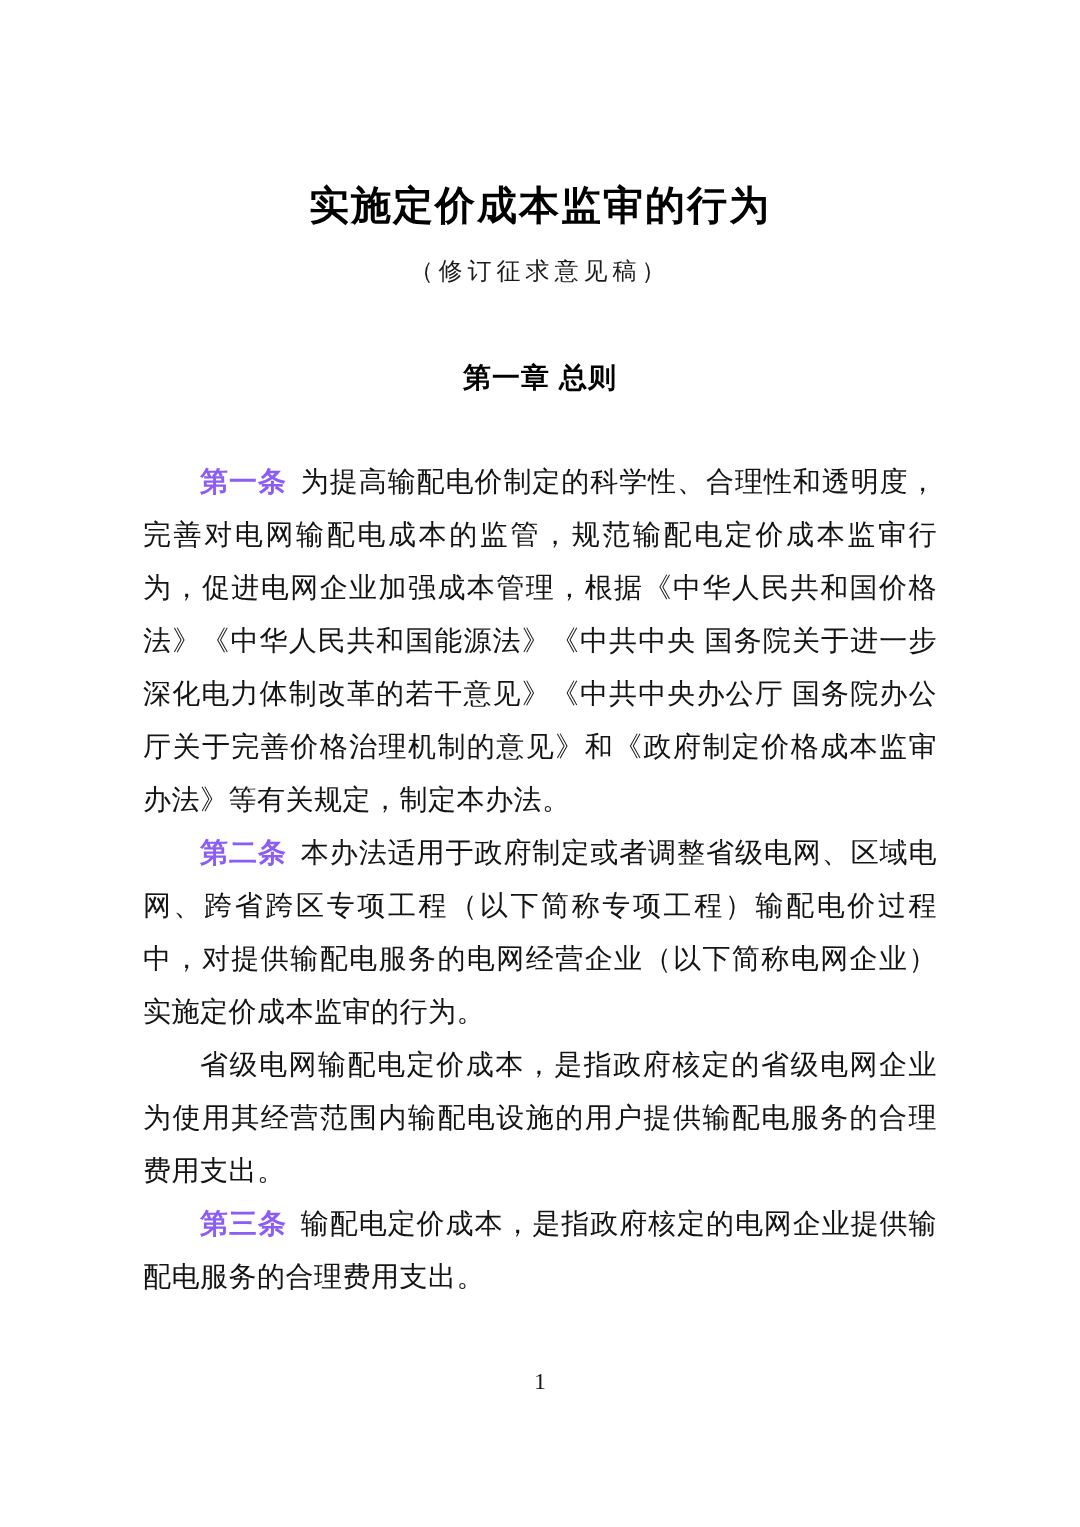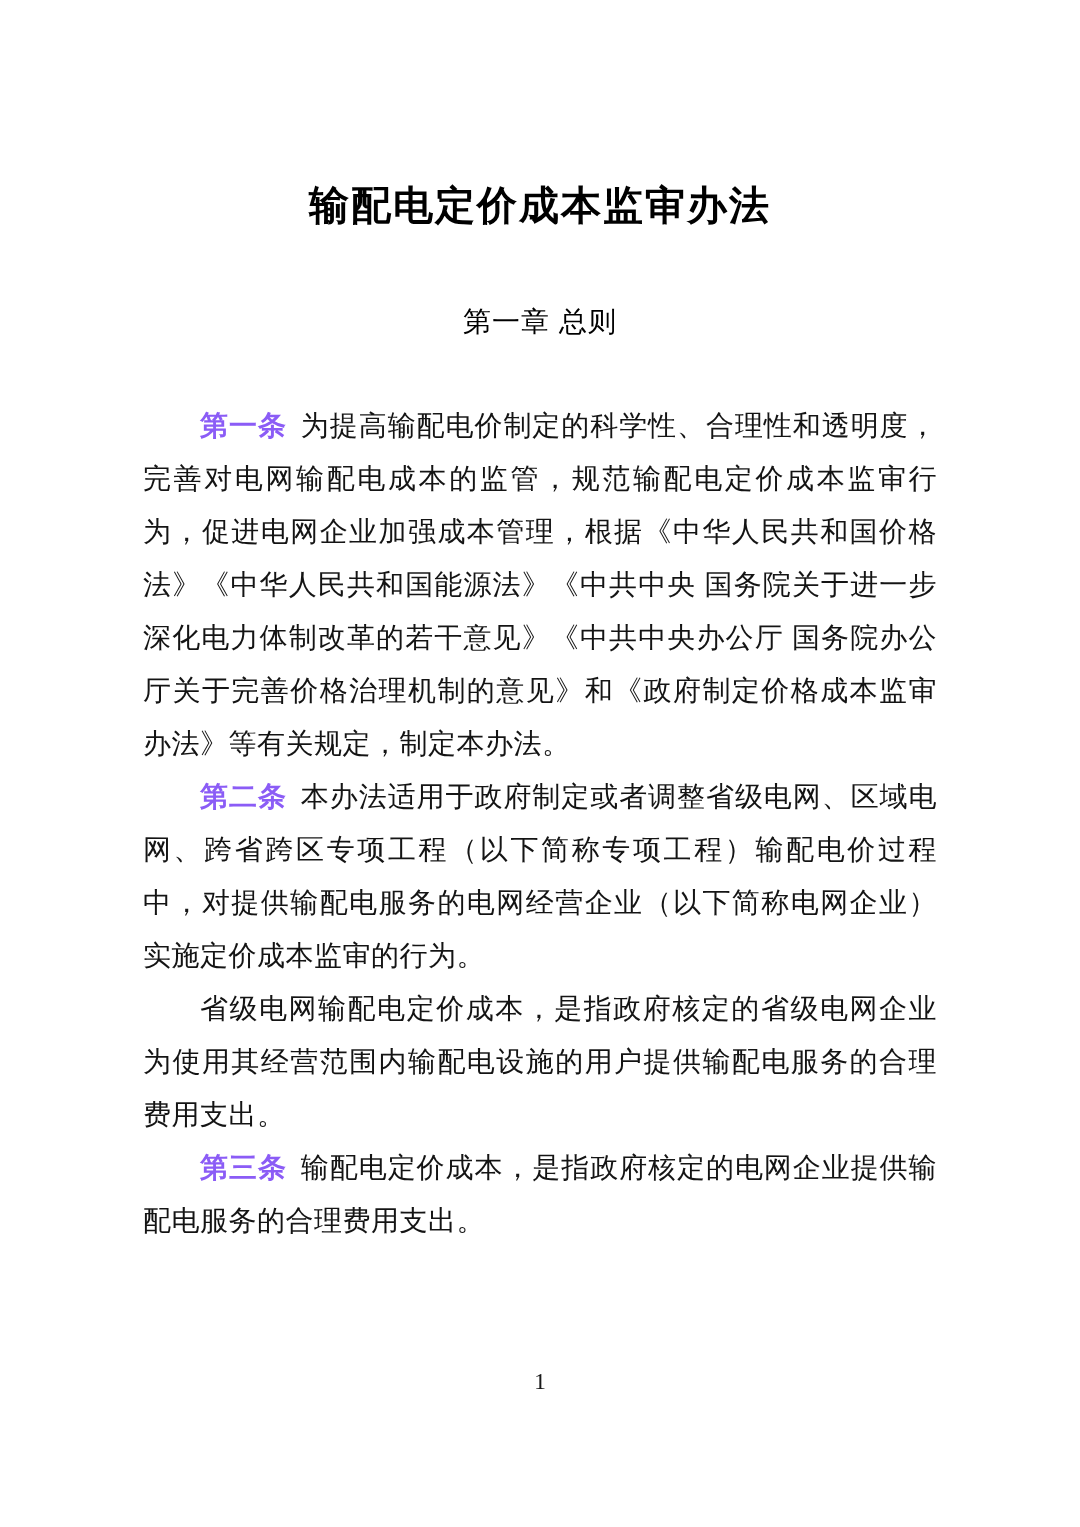--- a/index.html
+++ b/index.html
@@ -34,21 +34,21 @@
     font-weight: 400;
     font-size: 24px;
     line-height: 28px;
     letter-spacing: 5px;
     color: #1a1a1a;
   }
   .chapter-heading {
     margin: 78px 0 0 0;
     text-align: center;
     font-family: "Liberation Sans", "DejaVu Sans", sans-serif;
-    font-weight: 400;
+    font-weight: 700;
     font-size: 28px;
     line-height: 30px;
     letter-spacing: 1px;
     color: #000000;
   }
   .body-text {
     margin: 62px 0 0 143px;
     width: 794px;
     font-family: "Liberation Serif", "DejaVu Serif", serif;
     font-size: 28px;
@@ -80,22 +80,23 @@
     font-family: "Liberation Serif", "DejaVu Serif", serif;
     font-size: 24px;
     color: #1a1a1a;
   }
 </style>
 </head>
 <body>
 
 <div class="page">
 
-  <h1 class="doc-title">输配电定价成本监审办法</h1>
+  <h1 class="doc-title">实施定价成本监审的行为</h1>
 
+  <div class="doc-subtitle">（修订征求意见稿）</div>
 
   <h2 class="chapter-heading">第一章 总则</h2>
 
   <div class="body-text">
 
     <p><span class="article-label">第一条</span><span class="article-text">为提高输配电价制定的科学性、合理性和透明度，完善对电网输配电成本的监管，规范输配电定价成本监审行为，促进电网企业加强成本管理，根据《中华人民共和国价格法》《中华人民共和国能源法》《中共中央 国务院关于进一步深化电力体制改革的若干意见》《中共中央办公厅 国务院办公厅关于完善价格治理机制的意见》和《政府制定价格成本监审办法》等有关规定，制定本办法。</span></p>
 
     <p><span class="article-label">第二条</span><span class="article-text">本办法适用于政府制定或者调整省级电网、区域电网、跨省跨区专项工程（以下简称专项工程）输配电价过程中，对提供输配电服务的电网经营企业（以下简称电网企业）实施定价成本监审的行为。</span></p>
 
     <p><span class="article-text">省级电网输配电定价成本，是指政府核定的省级电网企业为使用其经营范围内输配电设施的用户提供输配电服务的合理费用支出。</span></p>

